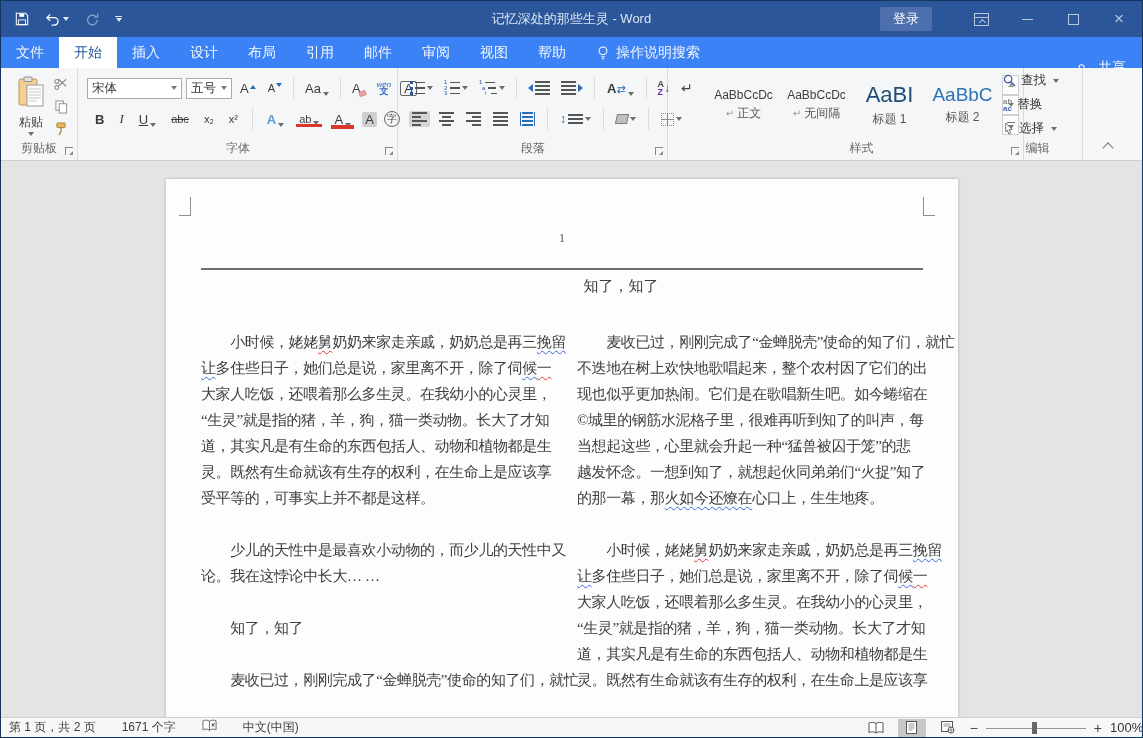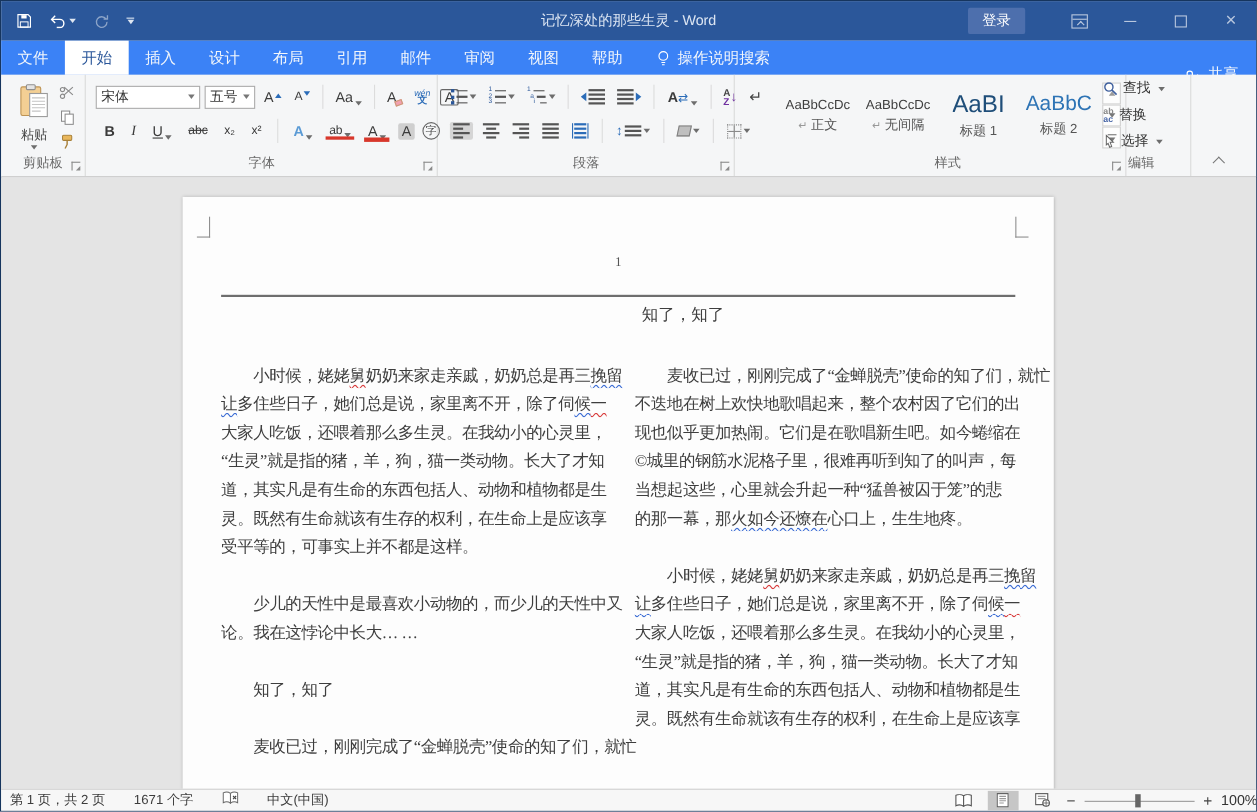--- a/index.html
+++ b/index.html
@@ -548,20 +548,21 @@
           <div class="line"><span>　　知了，知了</span></div>
           <div class="line"><span></span></div>
           <div class="line"><span>　　麦收已过，刚刚完成了“金蝉脱壳”使命的知了们，就忙</span></div>
         </div>
       <div class="col col-right" id="col-right">
           <div class="line"><span>　　麦收已过，刚刚完成了“金蝉脱壳”使命的知了们，就忙</span></div>
           <div class="line"><span>不迭地在树上欢快地歌唱起来，整个农村因了它们的出</span></div>
           <div class="line"><span>现也似乎更加热闹。它们是在歌唱新生吧。如今蜷缩在</span></div>
           <div class="line"><span>©城里的钢筋水泥格子里，很难再听到知了的叫声，每</span></div>
           <div class="line"><span>当想起这些，心里就会升起一种“猛兽被囚于笼”的悲</span></div>
+          <div class="line"><span>越发怀念。一想到知了，就想起伙同弟弟们“火捉”知了</span></div>
           <div class="line"><span>的那一幕，那</span><span class="sq-blue">火如今还燎在</span><span>心口上，生生地疼。</span></div>
           <div class="line"><span></span></div>
           <div class="line"><span>　　小时候，姥姥</span><span class="sq-red">舅</span><span>奶奶来家走亲戚，奶奶总是再三</span><span class="sq-blue">挽留</span></div>
           <div class="line"><span class="sq-blue">让</span><span>多住些日子，她们总是说，家里离不开，除了伺</span><span class="sq-blue">候</span><span class="sq-red">一</span></div>
           <div class="line"><span>大家人吃饭，还喂着那么多生灵。在我幼小的心灵里，</span></div>
           <div class="line"><span>“生灵”就是指的猪，羊，狗，猫一类动物。长大了才知</span></div>
           <div class="line"><span>道，其实凡是有生命的东西包括人、动物和植物都是生</span></div>
           <div class="line"><span>灵。既然有生命就该有生存的权利，在生命上是应该享</span></div>
         </div>
     </div>

